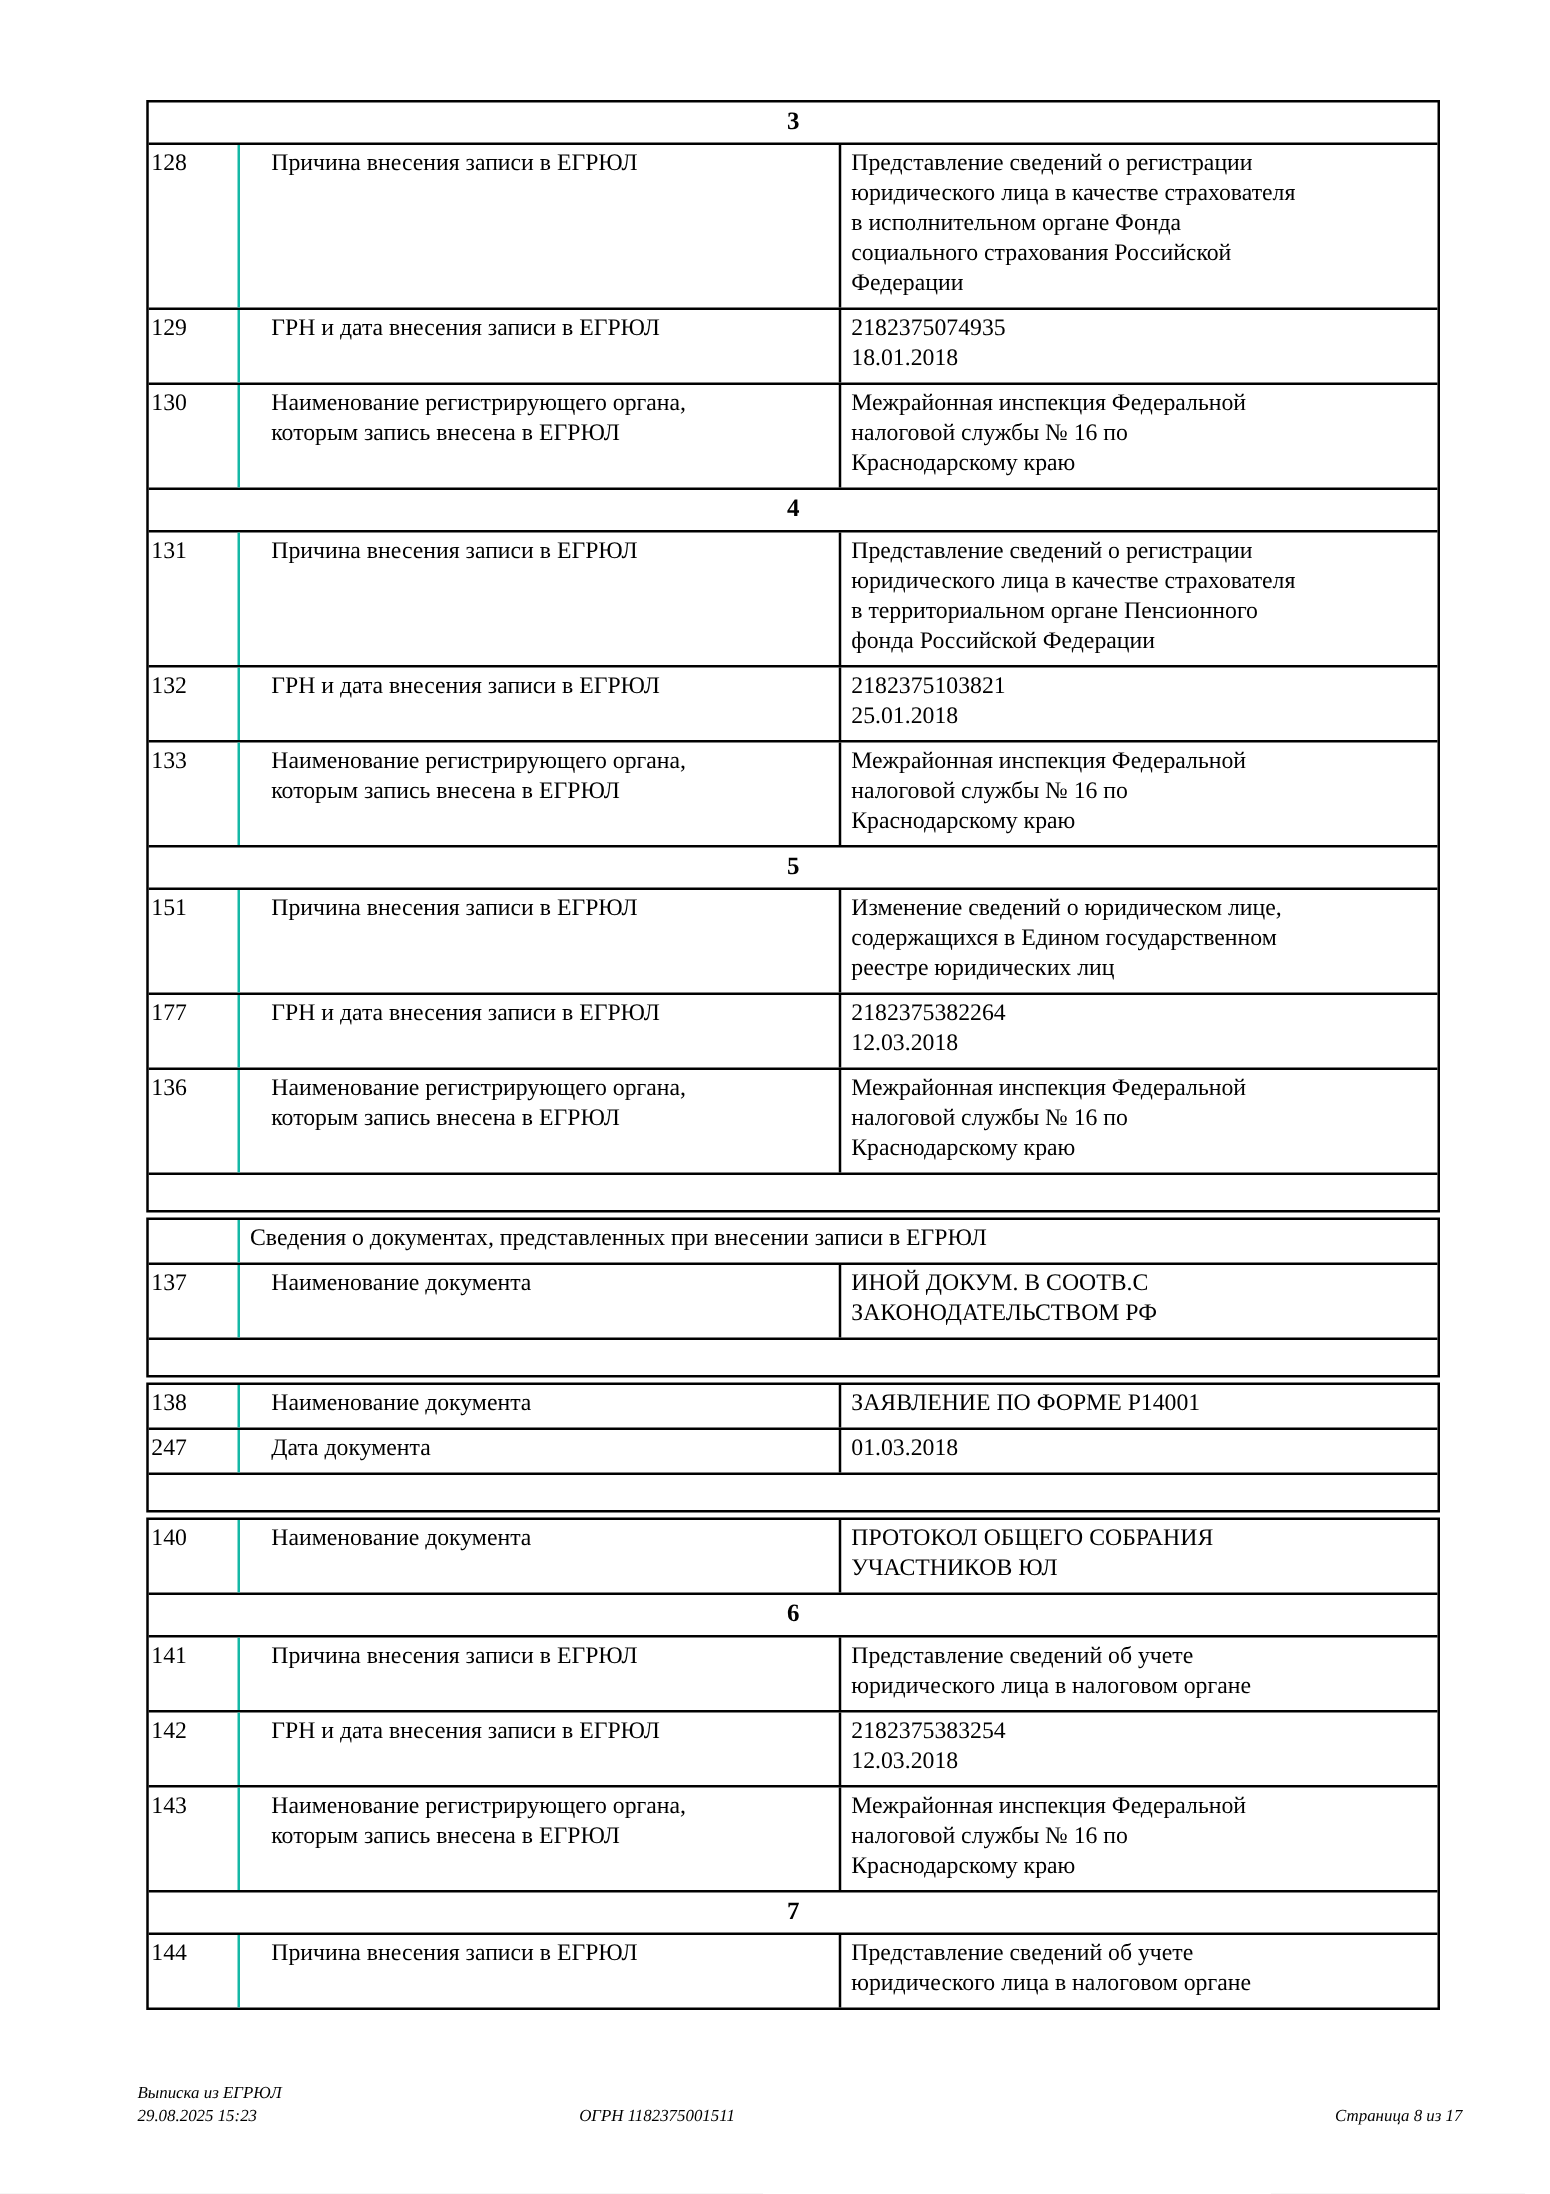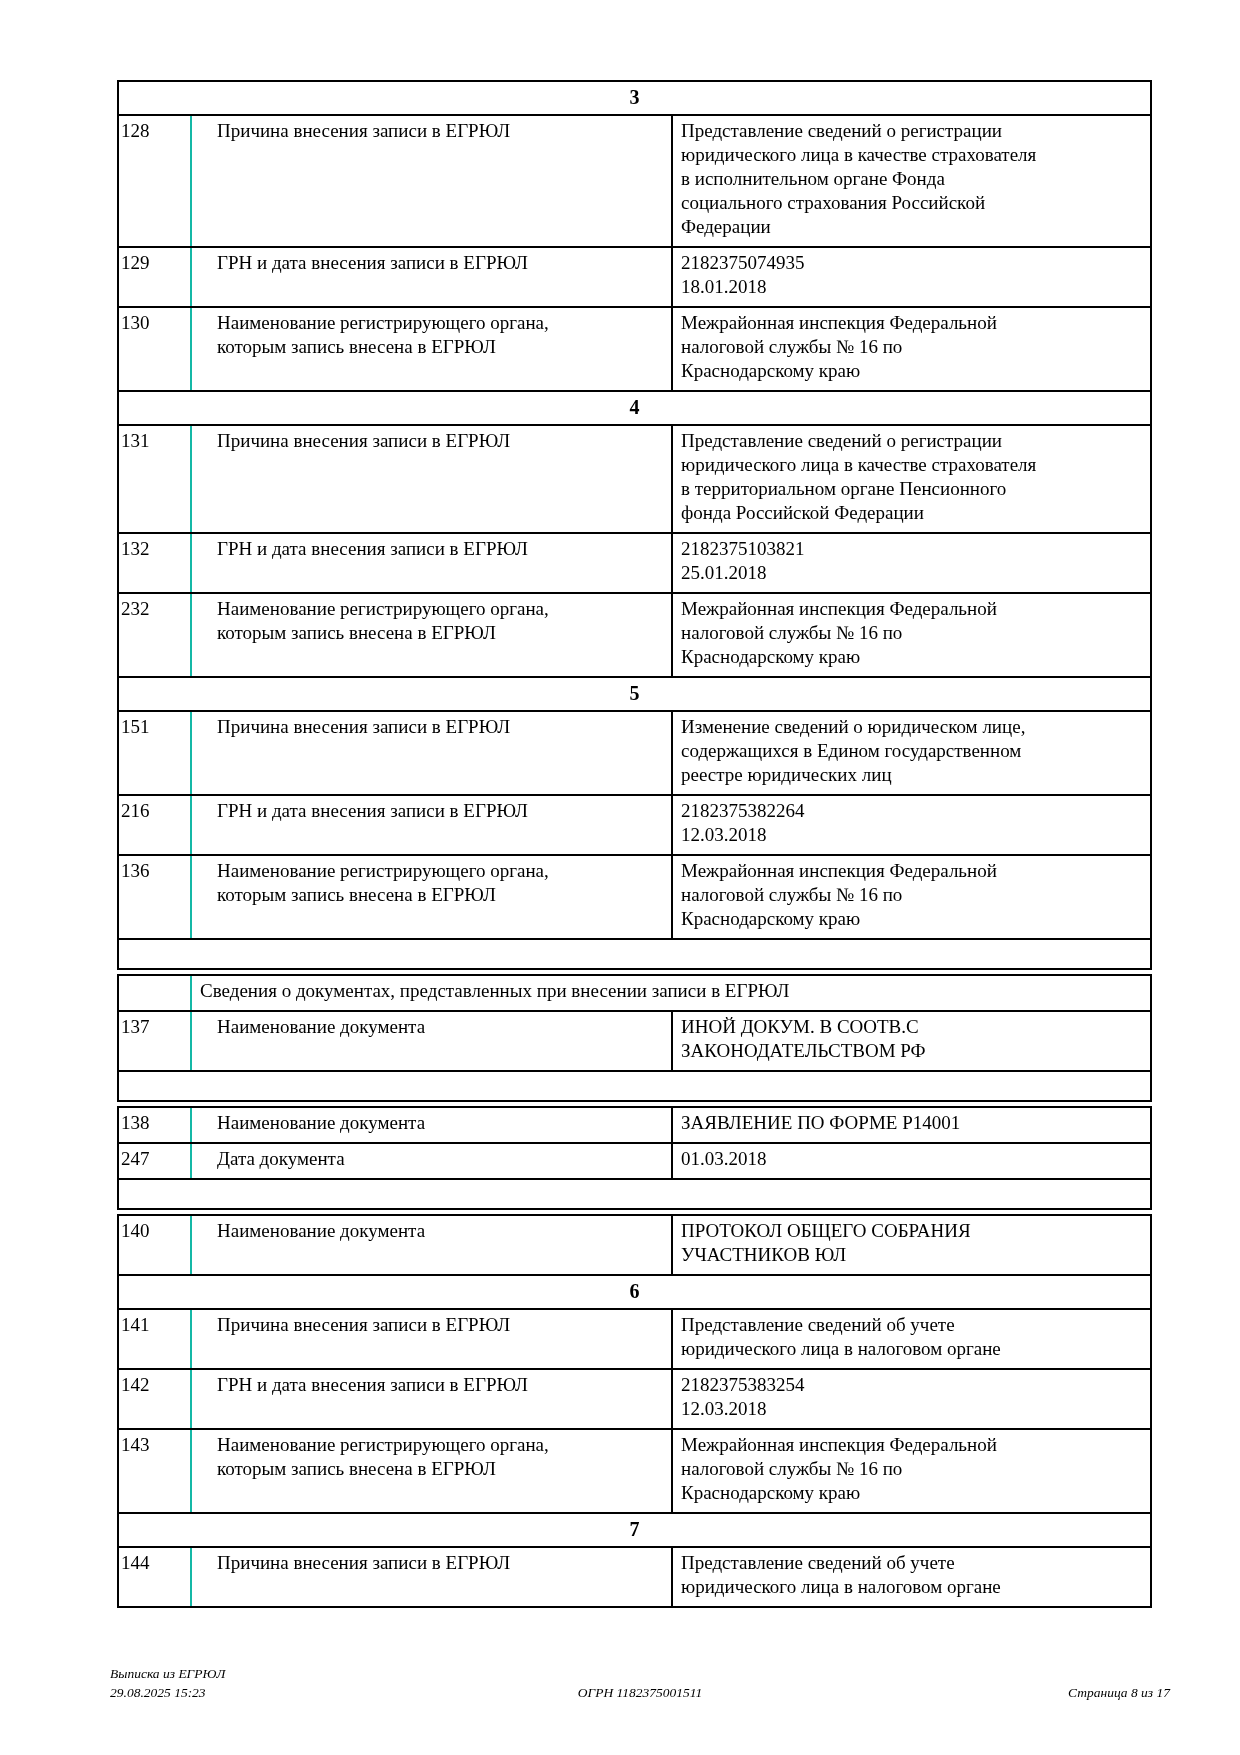--- a/index.html
+++ b/index.html
@@ -62,21 +62,21 @@
   .footer{
     position:absolute;
     left:110px;right:70px;top:1664px;
     display:flex;
     align-items:flex-end;
     font-size:13.5px;
     line-height:19px;
     font-style:italic;
   }
   .footer .fleft{flex:1 1 0;text-align:left;}
-  .footer .fcenter{flex:1 1 0;text-align:center;}
+  .footer .fcenter{flex:1 1 0;}
   .footer .fright{flex:1 1 0;text-align:right;}
 </style>
 </head>
 <body>
 
 <div class="page">
 
   <div class="doc-table">
 
     <div class="block">
@@ -117,39 +117,39 @@
 в территориальном органе Пенсионного
 фонда Российской Федерации</div>
       </div>
       <div class="row">
         <div class="cell num">132</div>
         <div class="cell label">ГРН и дата внесения записи в ЕГРЮЛ</div>
         <div class="cell value">2182375103821
 25.01.2018</div>
       </div>
       <div class="row">
-        <div class="cell num">232</div>
+        <div class="cell num">133</div>
         <div class="cell label">Наименование регистрирующего органа,
 которым запись внесена в ЕГРЮЛ</div>
         <div class="cell value">Межрайонная инспекция Федеральной
 налоговой службы № 16 по
 Краснодарскому краю</div>
       </div>
       <div class="row section">
         <div class="cell">5</div>
       </div>
       <div class="row">
         <div class="cell num">151</div>
         <div class="cell label">Причина внесения записи в ЕГРЮЛ</div>
         <div class="cell value">Изменение сведений о юридическом лице,
 содержащихся в Едином государственном
 реестре юридических лиц</div>
       </div>
       <div class="row">
-        <div class="cell num">216</div>
+        <div class="cell num">177</div>
         <div class="cell label">ГРН и дата внесения записи в ЕГРЮЛ</div>
         <div class="cell value">2182375382264
 12.03.2018</div>
       </div>
       <div class="row">
         <div class="cell num">136</div>
         <div class="cell label">Наименование регистрирующего органа,
 которым запись внесена в ЕГРЮЛ</div>
         <div class="cell value">Межрайонная инспекция Федеральной
 налоговой службы № 16 по

